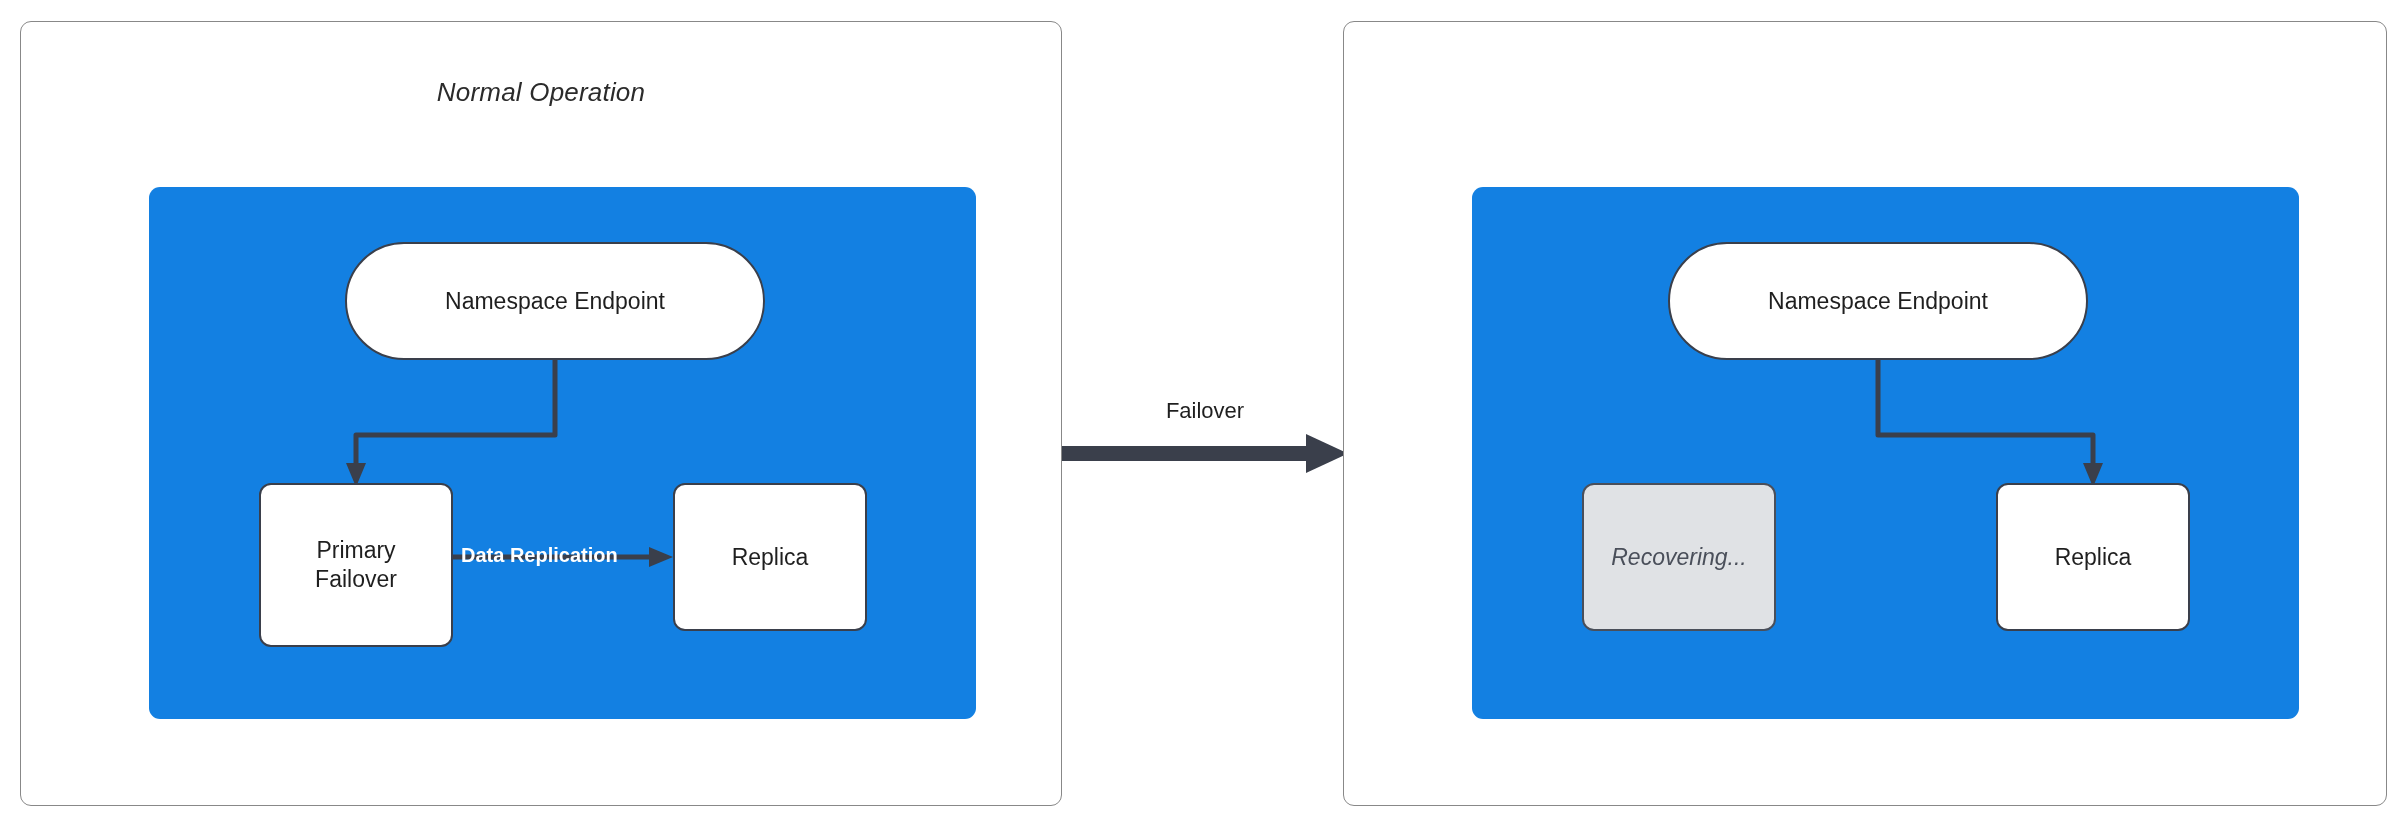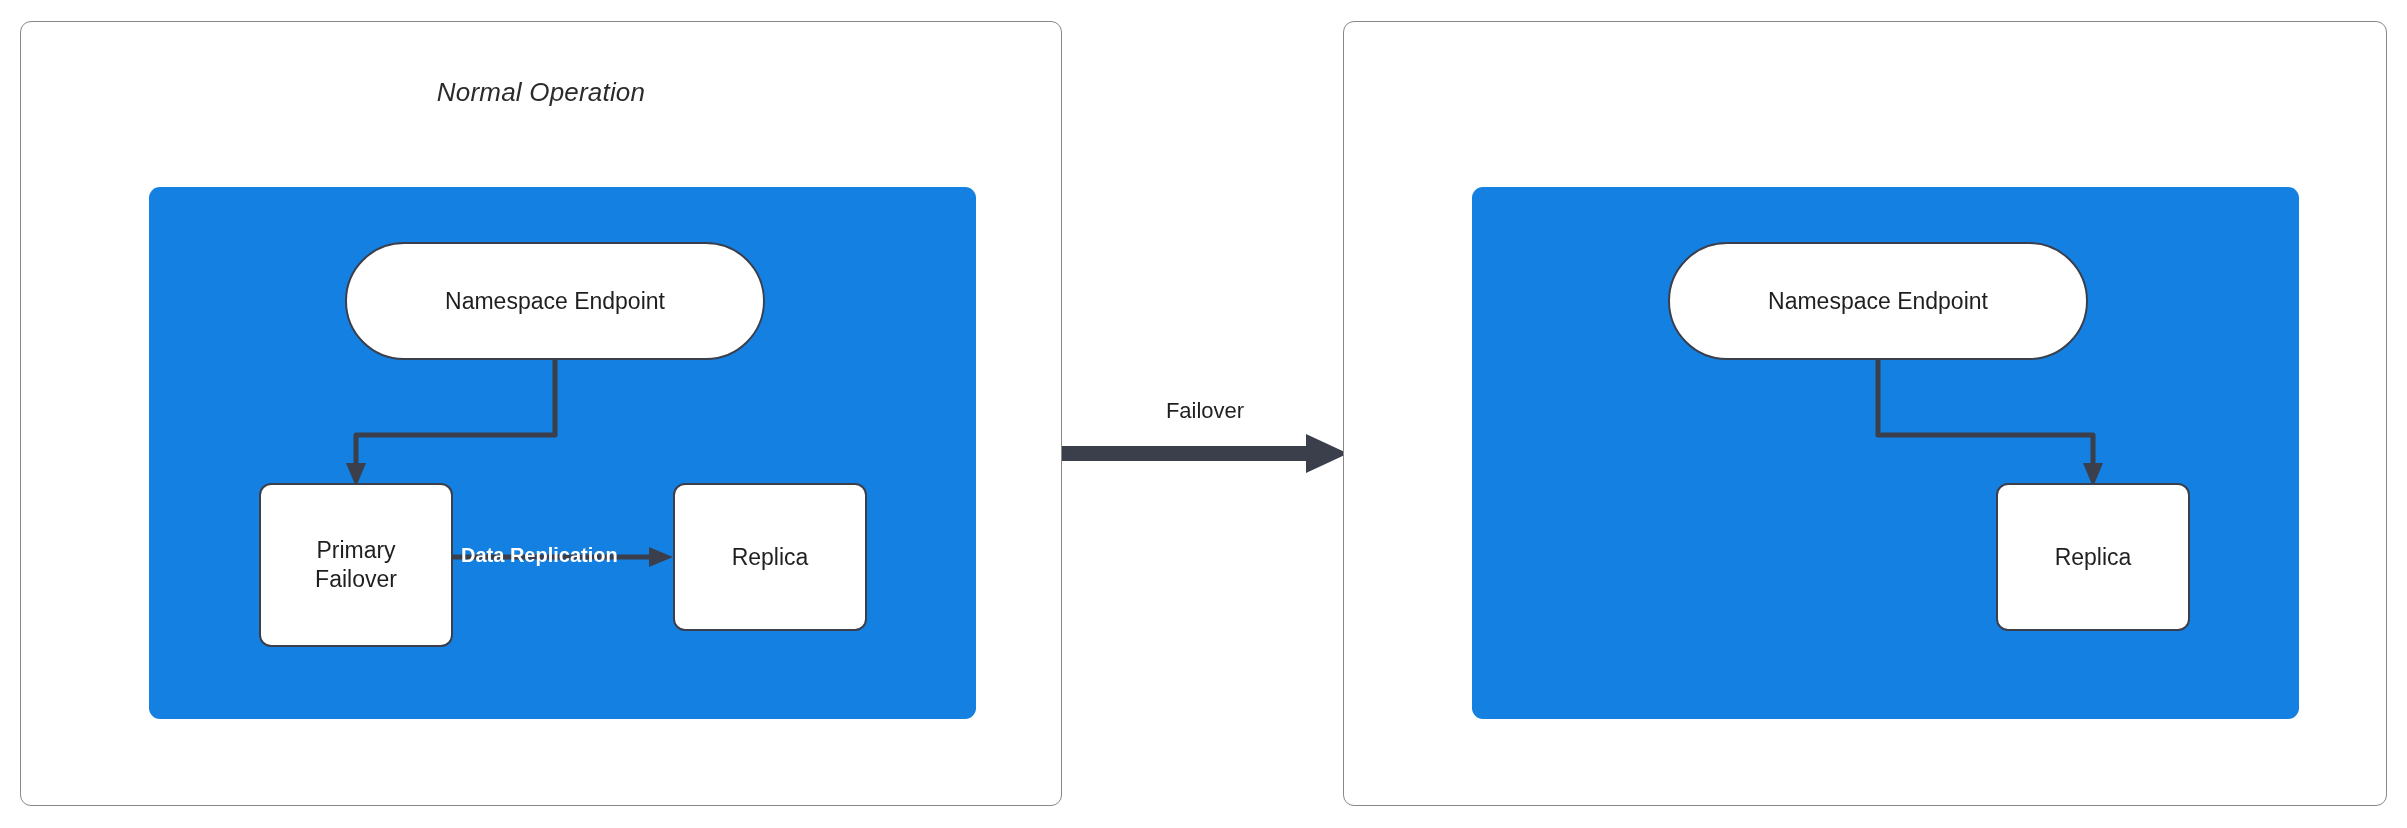--- a/index.html
+++ b/index.html
@@ -198,19 +198,20 @@
 
     <div class="blue-box" id="blue-right">
 
       <svg class="conn-svg" viewBox="0 0 827 532" preserveAspectRatio="none">
         <path class="conn-path" d="M 406 173 L 406 248 L 621 248 L 621 282"></path>
         <polygon class="conn-head" points="621,300 611,276 631,276"></polygon>
       </svg>
 
       <div class="node pill" id="ep-right">Namespace Endpoint</div>
 
+      <div class="node rect recovering" id="recovering-right">Recovering...</div>
 
       <div class="node rect" id="replica-right">Replica</div>
 
     </div>
   </div>
 
 </div>
 
 </body></html>

